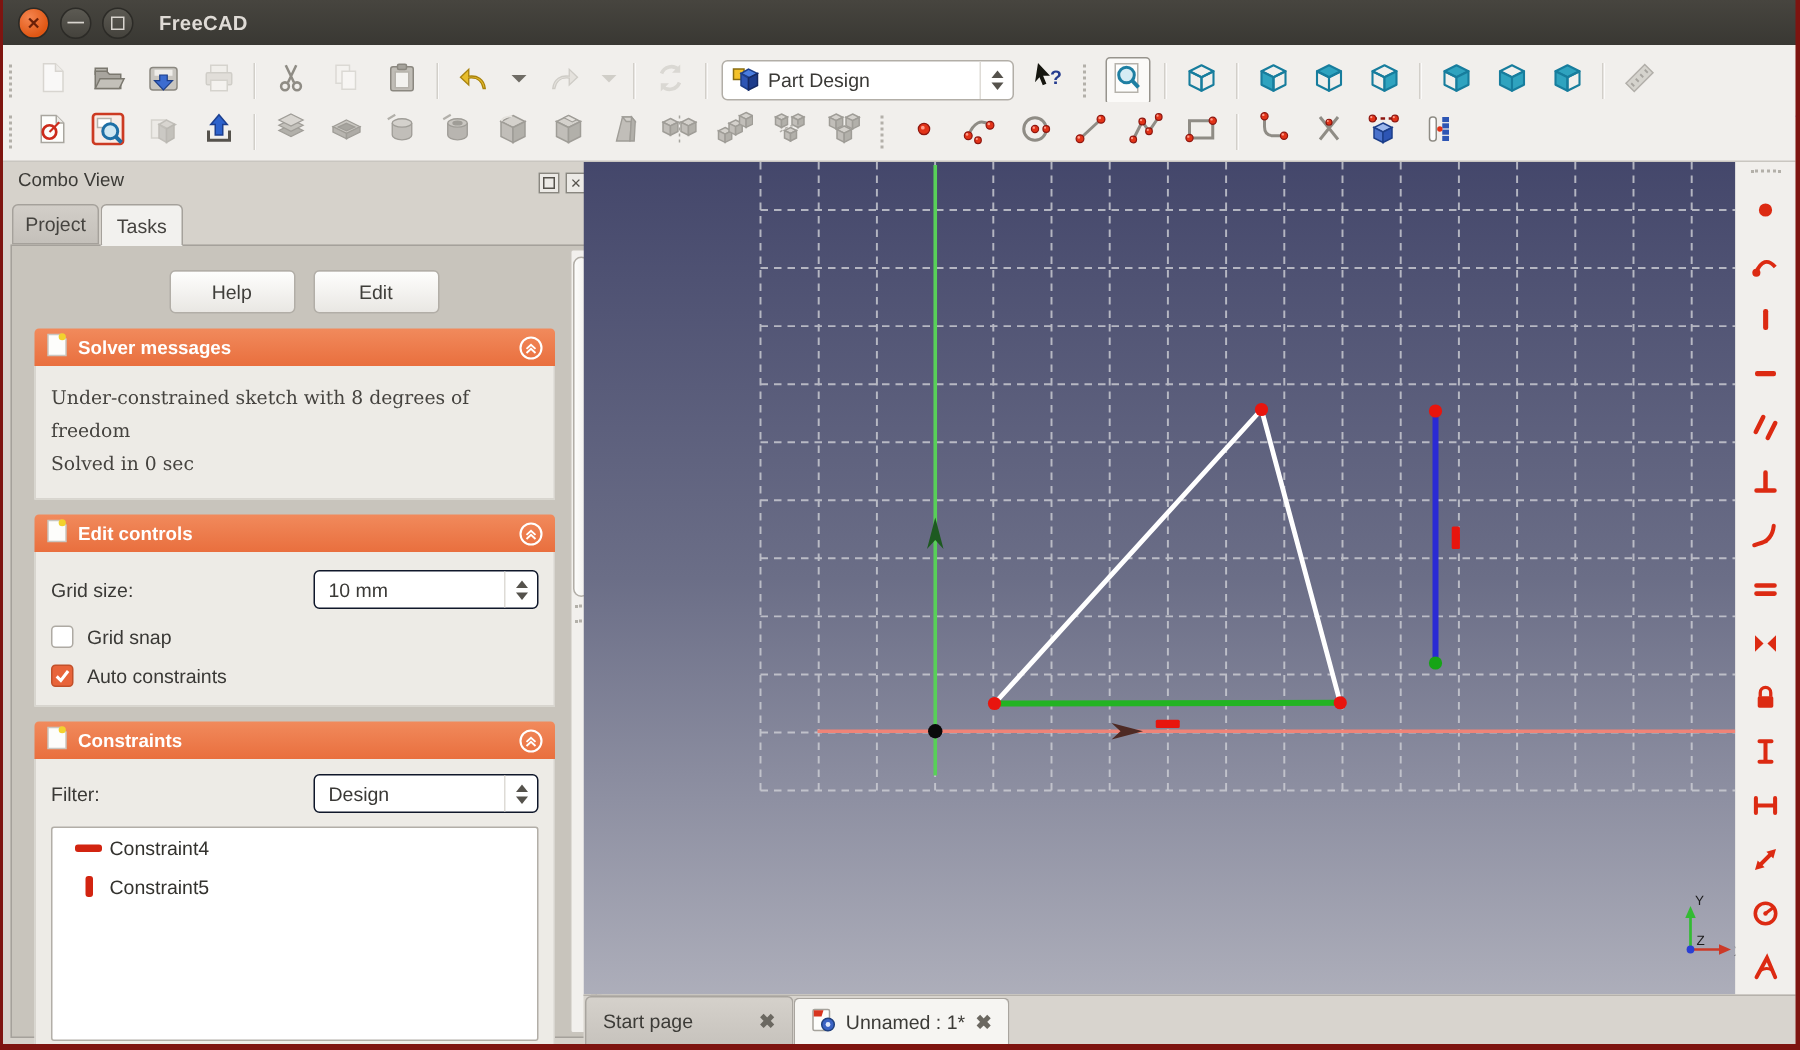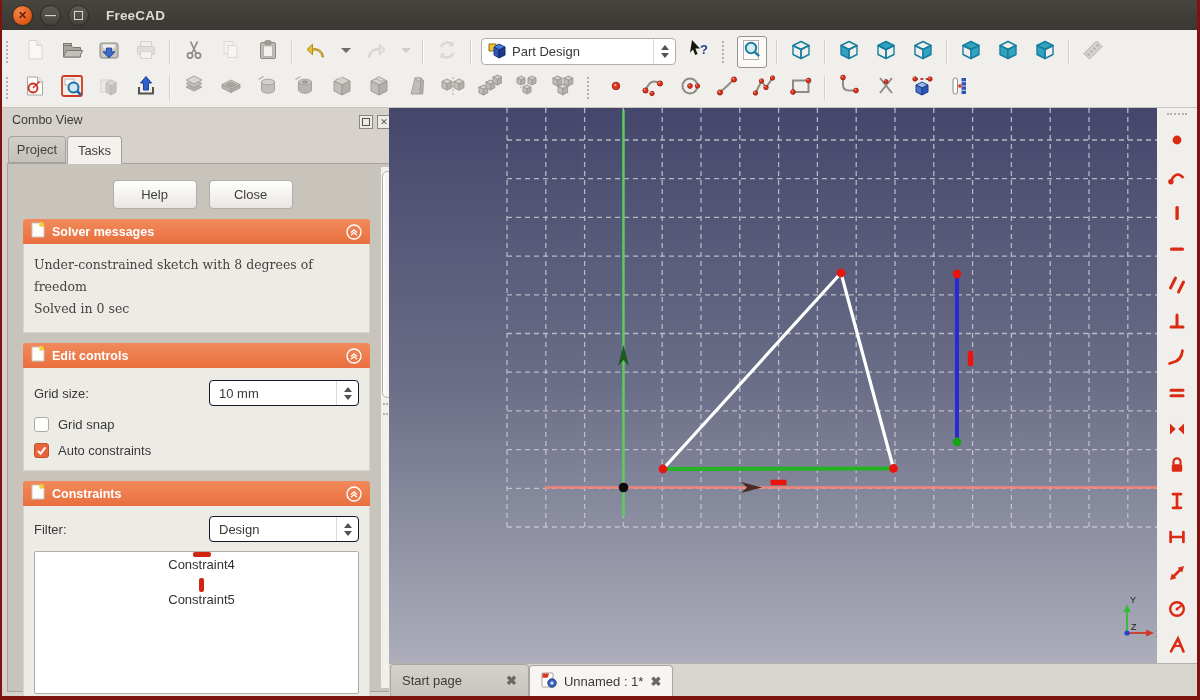--- a/index.html
+++ b/index.html
@@ -15,21 +15,21 @@
   .wbtn.minmax{background:linear-gradient(#5c5a53,#44423c);border:1px solid #2c2b27;color:#d9d5cf;}
   .wbtn .sq{width:7px;height:7px;border:1.5px solid #d9d5cf;}
   .win-title{color:#dfdbd6;font-weight:bold;font-size:13.5px;margin-left:10px;letter-spacing:.2px;}
   .edge{position:absolute;background:#7e1410;z-index:60;}
   .edge.l{left:0;top:0;width:2px;height:700px;}
   .edge.r{right:0;top:0;width:3px;height:700px;}
   .edge.b{left:0;bottom:0;height:4px;width:1200px;}
   
   .toolbar{position:absolute;left:2px;right:3px;background:#f1efec;display:flex;align-items:center;
            padding-left:4px;box-sizing:border-box;column-gap:9px;}
-  #toolbar1{top:30px;height:48px;border-bottom:5px solid #8b5cf6;}
+  #toolbar1{top:30px;height:48px;border-bottom:1px solid #8b5cf6;}
   #toolbar2{top:68px;height:40px;border-bottom:1px solid #c9c6c0;}
   .tbtn{width:28px;height:30px;display:flex;align-items:center;justify-content:center;border-radius:3px;flex:0 0 auto;}
   .tbtn.narrow{width:14px;}
   .tbtn.boxed{border:1px solid #989items58f;border:1px solid #97948d;background:#fbfaf8;}
   .tbtn.disabled{opacity:.62;}
   .tsep{width:1px;height:24px;background:#d2cfc9;border-right:1px solid #fbfaf9;flex:0 0 auto;}
   .grip{width:4px;height:22px;border-left:2px dotted #b3b0a9;flex:0 0 auto;}
   .wb-combo{height:27px;width:195px;background:#fff;border:1px solid #b2aea7;border-radius:4px;
             display:flex;align-items:center;padding-left:5px;box-sizing:border-box;flex:0 0 auto;}
   .wb-label{margin-left:5px;color:#3a3936;}
@@ -64,21 +64,21 @@
   .edit-body{padding:12px 10px;}
   .row-flex{display:flex;align-items:center;}
   .field{height:26px;background:#fff;border:1px solid #0f172a;border-radius:4px;display:flex;align-items:center;
          padding-left:9px;box-sizing:border-box;width:150px;margin-left:auto;}
   .cb-row{display:flex;align-items:center;gap:9px;margin-top:11px;}
   .cb{width:15px;height:15px;border-radius:3px;box-sizing:border-box;display:flex;align-items:center;justify-content:center;}
   .cb.un{background:#fff;border:1px solid #aeaaa3;}
   .cb.ck{background:#e8643a;border:1px solid #c2502a;}
   .cons-body{padding:10px 10px 8px 10px;}
   .listbox{margin-top:9px;background:#fff;border:1px solid #b2aea7;border-radius:2px;height:141px;overflow:hidden;}
-  .litem{height:26px;display:flex;align-items:center;padding-left:10px;color:#33322e;flex-direction:column;}
+  .litem{height:26px;display:flex;align-items:center;padding-left:10px;color:#33322e;}
   .litem .ic{width:28px;display:flex;align-items:center;justify-content:center;}
   .hbar{width:18px;height:5px;background:#d22410;border-radius:2px;}
   .vbar{width:5px;height:14px;background:#d22410;border-radius:2px;}
   .scrollbar{position:absolute;right:2px;top:2px;bottom:2px;width:15px;background:#f2f0ed;border:1px solid #c9c5be;
              border-radius:2px;box-sizing:border-box;}
   .thumb{position:absolute;left:1px;right:1px;top:4px;height:225px;background:linear-gradient(90deg,#fdfdfc,#efede9);
          border:1px solid #b2aea7;border-radius:7px;}
   .sb-grip{position:absolute;left:2px;right:2px;top:236px;height:8px;
            border-top:2px dotted #b3b0a9;border-bottom:2px dotted #b3b0a9;}
   
@@ -559,21 +559,21 @@
     <div class="cv-ico float">
         <span class="inner"></span>
       </div>
     <div class="cv-ico close">✕</div>
     <div class="tab inactive">Project</div>
     <div class="tab active">Tasks</div>
 
     <div class="tasks-frame">
       <div class="btn-row">
         <div class="pbtn">Help</div>
-        <div class="pbtn accel">Close</div>
+        <div class="pbtn accel">Edit</div>
       </div>
 
       <div class="section">
         <div class="sec-head">
           <span>
             <svg width="14" height="16" viewBox="0 0 14 16">
                 <path d="M1 1h9l3 3v11H1z" fill="#fdfdfb" stroke="#c9c6c0"></path>
                 <circle cx="10.5" cy="2.5" r="2.4" fill="#f2d22e"></circle>
               </svg>
           </span>

